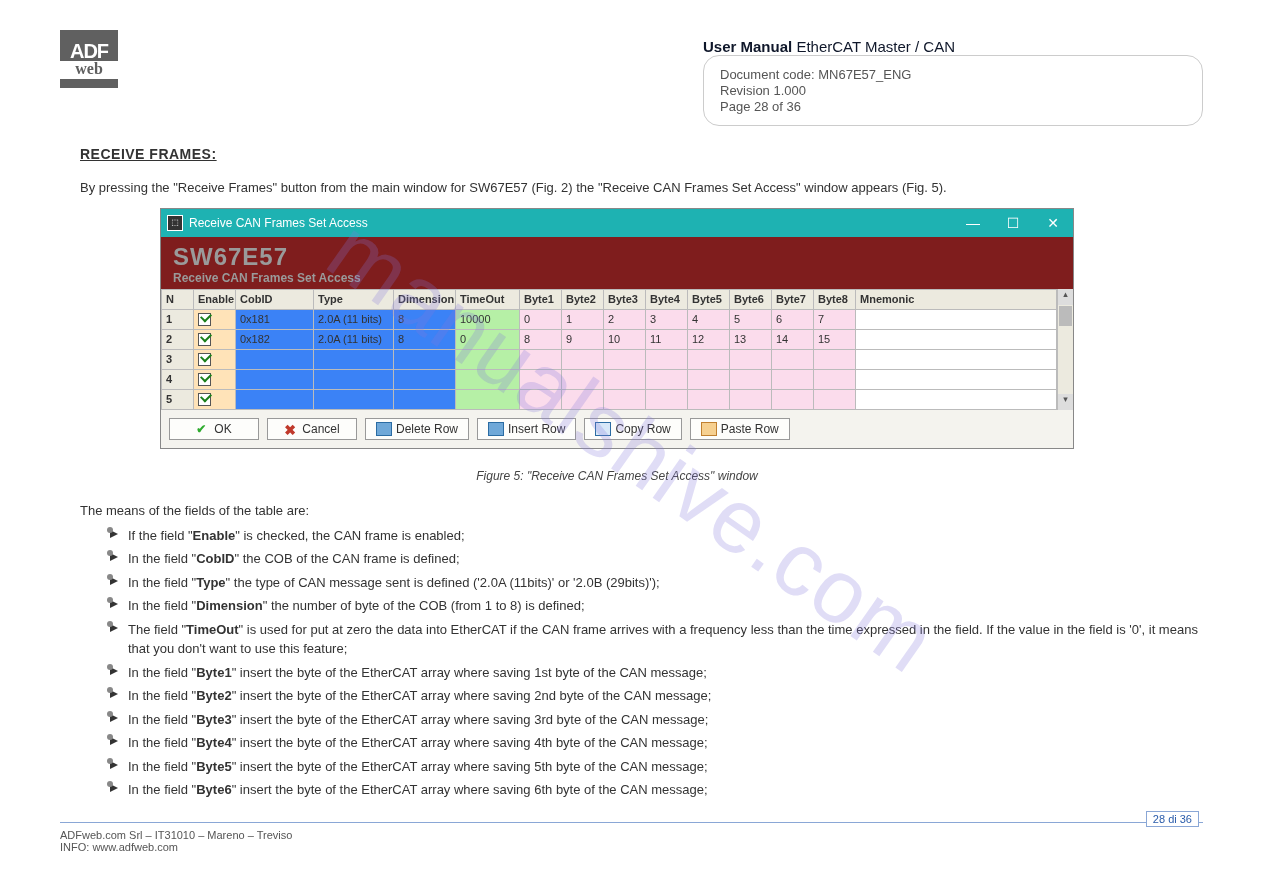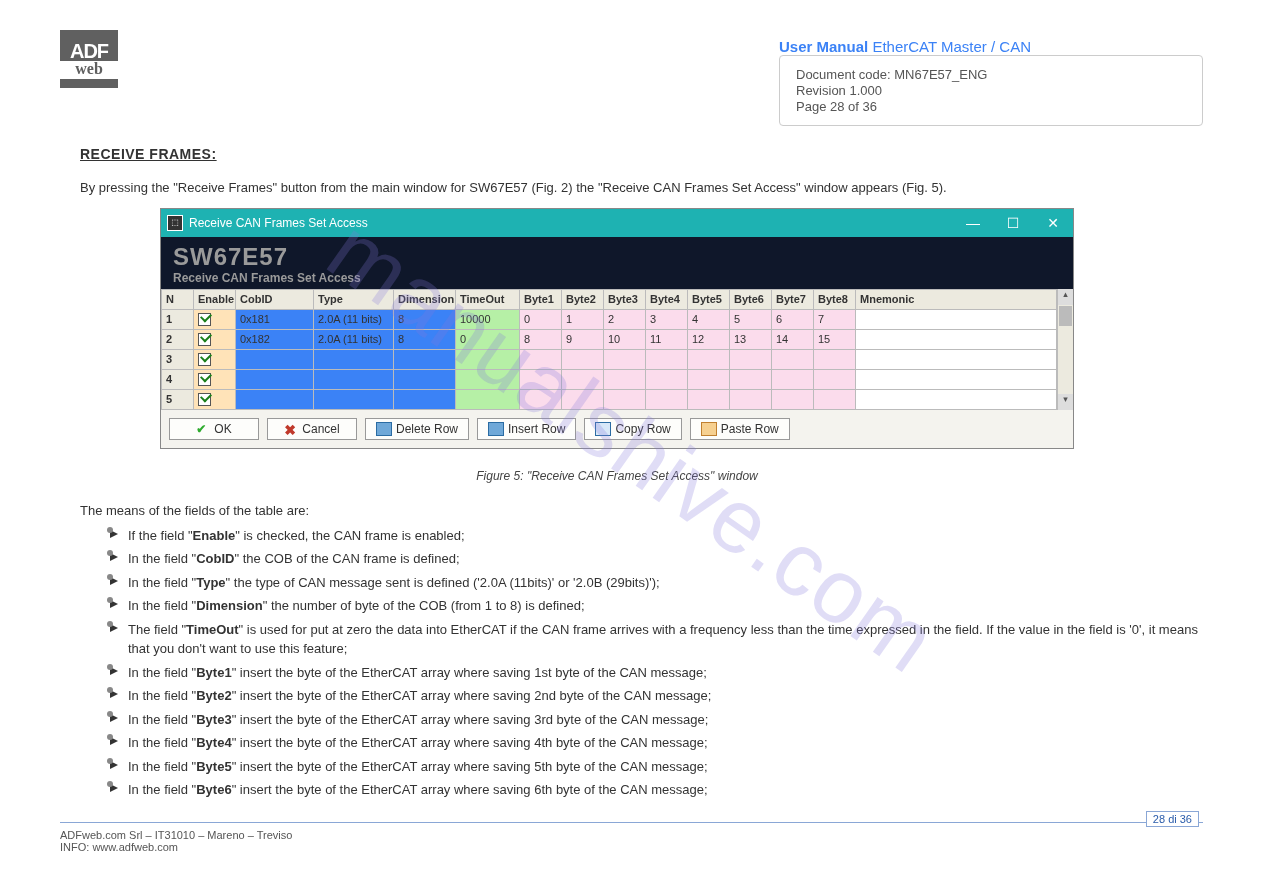--- a/index.html
+++ b/index.html
@@ -34,32 +34,32 @@
     justify-content: center;
     font-weight: bold;
     font-family: Arial, sans-serif;
     line-height: 1;
   }
   .logo .adf { font-size: 20px; letter-spacing: -1px; color:#fff; background:#606060; padding:2px 4px 0 4px;}
   .logo .web { font-size: 16px; background:#fff; color:#606060; padding:0 4px 2px 4px; width:100%; text-align:center;font-family:Liberation Serif, serif;}
   .logo-wrap { display:inline-block; }
   .doc-info-box {
     border: 1px solid #ccc;
-    border-radius: 4px;
+    border-radius: 16px;
     padding: 10px 16px;
-    width: 424px;
+    width: 500px;
     min-height: 64px;
     font-size: 13px;
     color: #555;
   }
   .right-col { text-align:left; }
   .user-manual {
     margin-top: 8px;
     font-size: 15px;
-    color: #3b82f6;
+    color: #0f172a;
   }
   .user-manual .title { font-weight: bold; }
   .section-title {
     font-weight: bold;
     text-decoration: underline;
     margin: 20px 0 16px 20px;
     font-size: 14px;
     letter-spacing: 0.5px;
   }
   .intro-text {
@@ -92,21 +92,21 @@
     position: absolute; right: 0; top: 0; height: 100%;
     display: flex;
   }
   .wbtn {
     width: 40px; height: 28px; display:flex; align-items:center; justify-content:center;
     color: #fff; font-size: 14px;
   }
   .wbtn:last-child { background: transparent; }
   .win-header {
     padding: 6px 28px 4px 12px;
-    background: #0f172a;
+    background: #7f1d1d;
   }
   .win-header .code {
     font-size: 24px; font-weight: bold; color: #9a9a9a; letter-spacing:1px;
   }
   .win-header .sub {
     font-size: 12px; color: #9a9a9a; font-weight: bold;
   }
   .grid-wrap {
     display:flex;
   }

